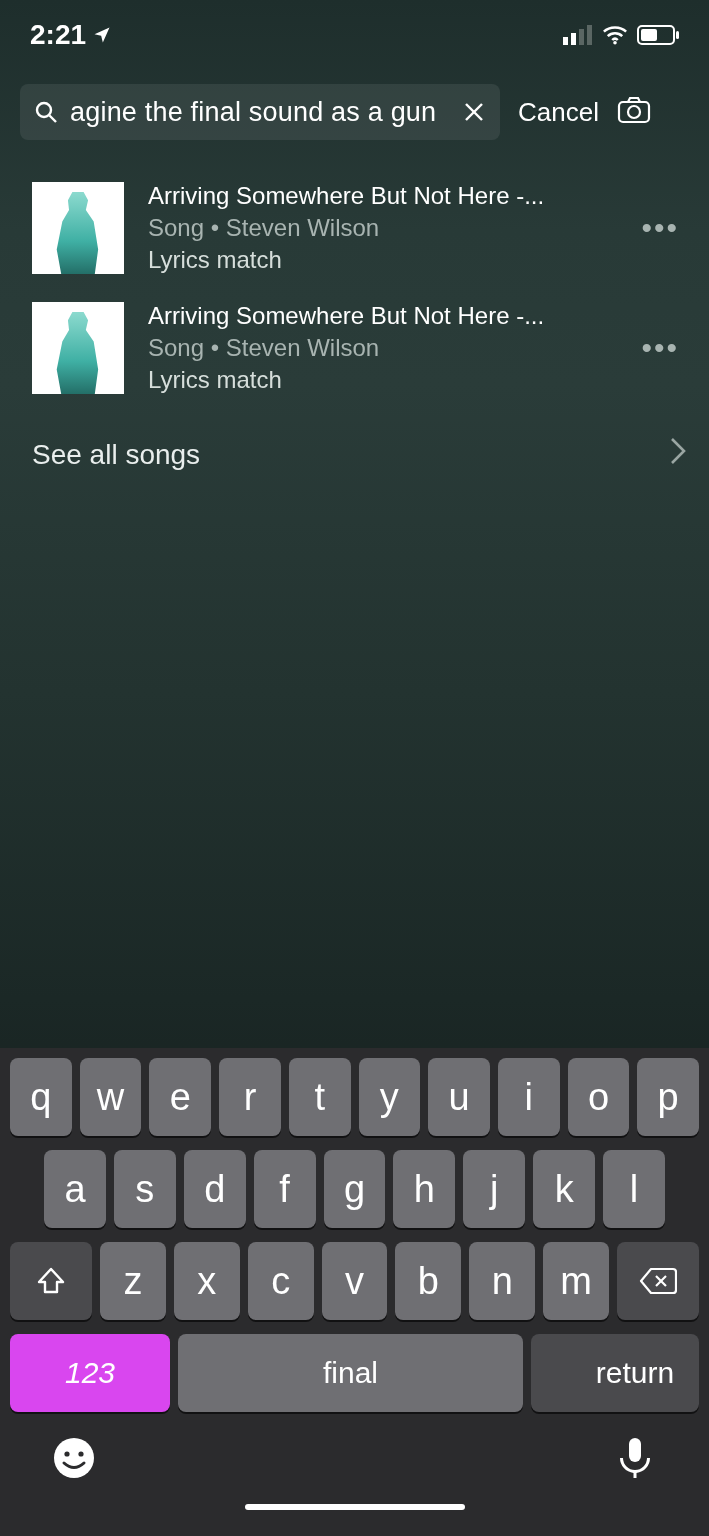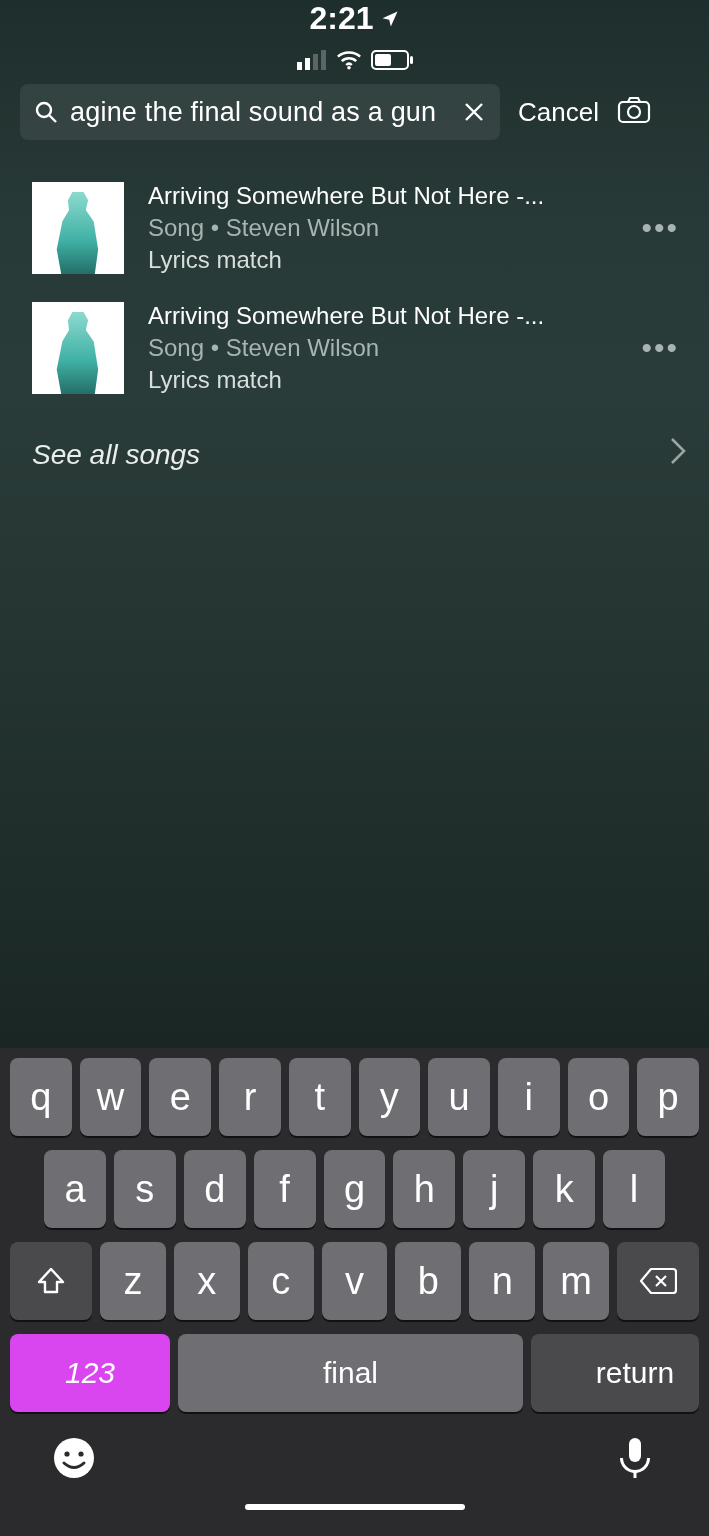--- a/index.html
+++ b/index.html
@@ -5,21 +5,21 @@
   * { margin: 0; padding: 0; box-sizing: border-box; -webkit-font-smoothing: antialiased; }
   html, body { width: 709px; height: 1536px; overflow: hidden; font-family: -apple-system, Helvetica Neue, Arial, sans-serif; }
   body {
     background: linear-gradient(180deg, #1e2e2c 0%, #283a37 15%, #2a3c39 25%, #233330 45%, #1b2826 65%, #161e1d 80%, #131716 100%);
     color: #fff;
     display: flex;
     flex-direction: column;
   }
 
   
-  .status-bar { height: 70px; display: flex; align-items: center; justify-content: space-between; padding: 0 30px; font-size: 32px; font-weight: 600; color: #fff; flex-direction: column; }
+  .status-bar { height: 70px; display: flex; justify-content: space-between; padding: 0 30px; font-size: 28px; font-weight: 600; color: #fff; }
   .status-left { display: flex; align-items: center; gap: 6px; }
   .status-right { display: flex; align-items: center; gap: 8px; }
   .status-right svg { display: block; }
 
   
   .search-header { display: flex; align-items: center; padding: 14px 20px 22px 20px; gap: 18px; }
   .search-pill { flex: 0 0 auto; width: 480px; height: 56px; background: rgba(255,255,255,0.08); border-radius: 8px; display: flex; align-items: center; padding: 12px 14px; gap: 12px; }
   .search-pill input { flex: 1; min-width: 0; background: transparent; border: none; outline: none; color: #fff; font-size: 27px; font-weight: 500; letter-spacing: .2px; }
   .search-pill .icon, .search-pill .clear { flex: 0 0 auto; display: flex; align-items: center; justify-content: center; }
   .cancel { color: #fff; font-size: 26px; font-weight: 400; }
@@ -29,21 +29,21 @@
   .results { padding-top: 6px; }
   .result-row { display: flex; align-items: center; padding: 14px 26px 14px 32px; gap: 24px; }
   .art { width: 92px; height: 92px; background: #fff; flex: 0 0 auto; position: relative; overflow: hidden; }
   .art .silhouette { position: absolute; left: 18px; top: 10px; width: 56px; height: 82px; background: linear-gradient(180deg, #7fd6c9 0%, #2aa79a 60%, #0b5f57 100%); clip-path: polygon(40% 0, 60% 0, 68% 10%, 64% 22%, 78% 36%, 86% 70%, 80% 100%, 20% 100%, 12% 70%, 22% 36%, 34% 22%, 32% 10%); opacity: .9; }
   .row-text { flex: 1; min-width: 0; }
   .row-title { font-size: 24px; font-weight: 500; color: #fff; white-space: nowrap; overflow: hidden; text-overflow: ellipsis; }
   .row-sub { font-size: 24px; color: #a8b4b1; margin-top: 4px; white-space: nowrap; overflow: hidden; text-overflow: ellipsis; }
   .row-extra { font-size: 24px; color: #d6dedb; margin-top: 4px; }
   .row-more { color: #a8b4b1; font-size: 30px; letter-spacing: 2px; padding: 0 4px; }
 
-  .see-all { display: flex; align-items: center; justify-content: space-between; padding: 28px 22px 28px 32px; font-size: 28px; color: #e9eeed; font-style: italic; }
+  .see-all { display: flex; align-items: center; justify-content: space-between; padding: 28px 22px 28px 32px; font-size: 28px; color: #e9eeed; }
   .see-all .chev { color: #9aa6a3; }
 
   
   .keyboard { margin-top: auto; background: #2b2b2d; padding: 10px 6px 20px 6px; }
   .krow { display: flex; gap: 8px; margin-bottom: 14px; padding: 0 4px; }
   .krow.center { padding: 0 38px; }
   .key { flex: 1; height: 78px; background: #6f6f73; border-radius: 8px; color: #fff; font-size: 38px; display: flex; align-items: center; justify-content: center; box-shadow: 0 2px 0 rgba(0,0,0,.6); }
   .key.fn { background: #4a4a4d; font-size: 30px; }
   .key.shift, .key.del { flex: 0 0 82px; background: #4a4a4d; }
   .row4 { display: flex; gap: 8px; padding: 0 4px; margin-top: 4px; }

